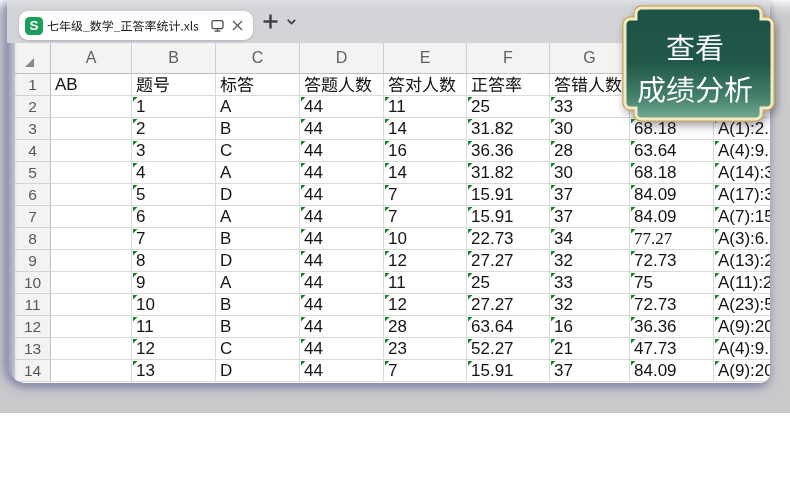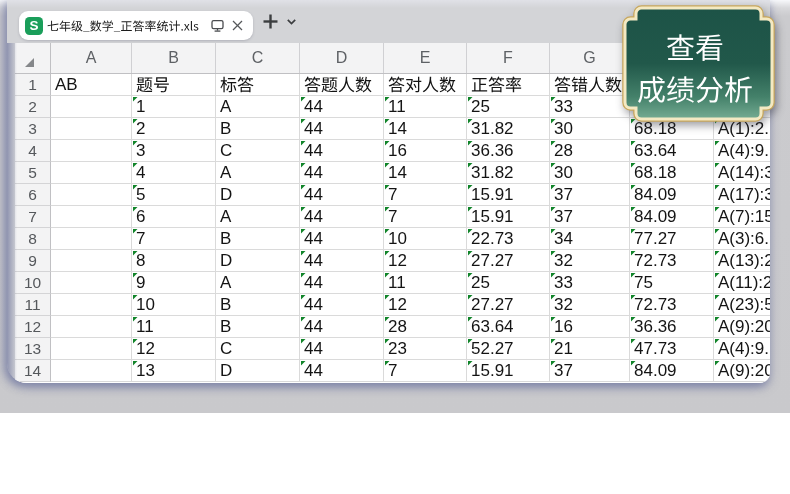--- a/index.html
+++ b/index.html
@@ -249,21 +249,21 @@
           <div class="cell" style="left: 535px; top: 163px; width: 80px;">37<div class="flag" style="background: rgb(16, 132, 41);"></div></div>
           <div class="cell" style="left: 615px; top: 163px; width: 84px;">84.09<div class="flag" style="background: rgb(16, 132, 41);"></div></div>
           <div class="cell" style="left: 699px; top: 163px; width: 84px;">A(7):15<div class="flag" style="background: rgb(16, 132, 41);"></div></div>
           <div class="cell" style="left: 36px; top: 185px; width: 81px;"></div>
           <div class="cell" style="left: 117px; top: 185px; width: 84px;">7<div class="flag" style="background: rgb(16, 132, 41);"></div></div>
           <div class="cell" style="left: 201px; top: 185px; width: 84px;">B</div>
           <div class="cell" style="left: 285px; top: 185px; width: 84px;">44<div class="flag" style="background: rgb(16, 132, 41);"></div></div>
           <div class="cell" style="left: 369px; top: 185px; width: 83px;">10<div class="flag" style="background: rgb(16, 132, 41);"></div></div>
           <div class="cell" style="left: 452px; top: 185px; width: 83px;">22.73<div class="flag" style="background: rgb(16, 132, 41);"></div></div>
           <div class="cell" style="left: 535px; top: 185px; width: 80px;">34<div class="flag" style="background: rgb(16, 132, 41);"></div></div>
-          <div class="cell" style="left: 615px; top: 185px; width: 84px;">77.27<div class="flag" style="background: rgb(16, 132, 41);"></div></div>
+          <div class="cell" style="left: 615px; top: 185px; width: 84px; font-family: Liberation Serif, serif;">77.27<div class="flag" style="background: rgb(16, 132, 41);"></div></div>
           <div class="cell" style="left: 699px; top: 185px; width: 84px;">A(3):6.<div class="flag" style="background: rgb(16, 132, 41);"></div></div>
           <div class="cell" style="left: 36px; top: 207px; width: 81px;"></div>
           <div class="cell" style="left: 117px; top: 207px; width: 84px;">8<div class="flag" style="background: rgb(16, 132, 41);"></div></div>
           <div class="cell" style="left: 201px; top: 207px; width: 84px;">D</div>
           <div class="cell" style="left: 285px; top: 207px; width: 84px;">44<div class="flag" style="background: rgb(16, 132, 41);"></div></div>
           <div class="cell" style="left: 369px; top: 207px; width: 83px;">12<div class="flag" style="background: rgb(16, 132, 41);"></div></div>
           <div class="cell" style="left: 452px; top: 207px; width: 83px;">27.27<div class="flag" style="background: rgb(16, 132, 41);"></div></div>
           <div class="cell" style="left: 535px; top: 207px; width: 80px;">32<div class="flag" style="background: rgb(16, 132, 41);"></div></div>
           <div class="cell" style="left: 615px; top: 207px; width: 84px;">72.73<div class="flag" style="background: rgb(16, 132, 41);"></div></div>
           <div class="cell" style="left: 699px; top: 207px; width: 84px;">A(13):2<div class="flag" style="background: rgb(16, 132, 41);"></div></div>

